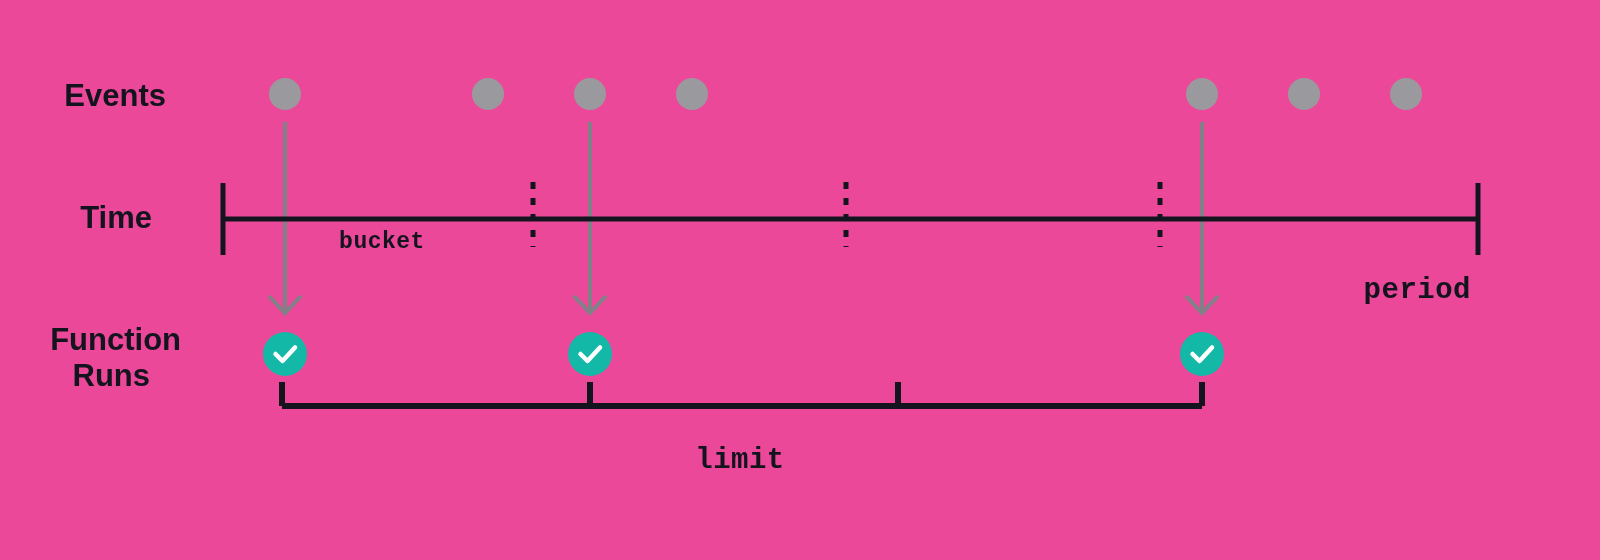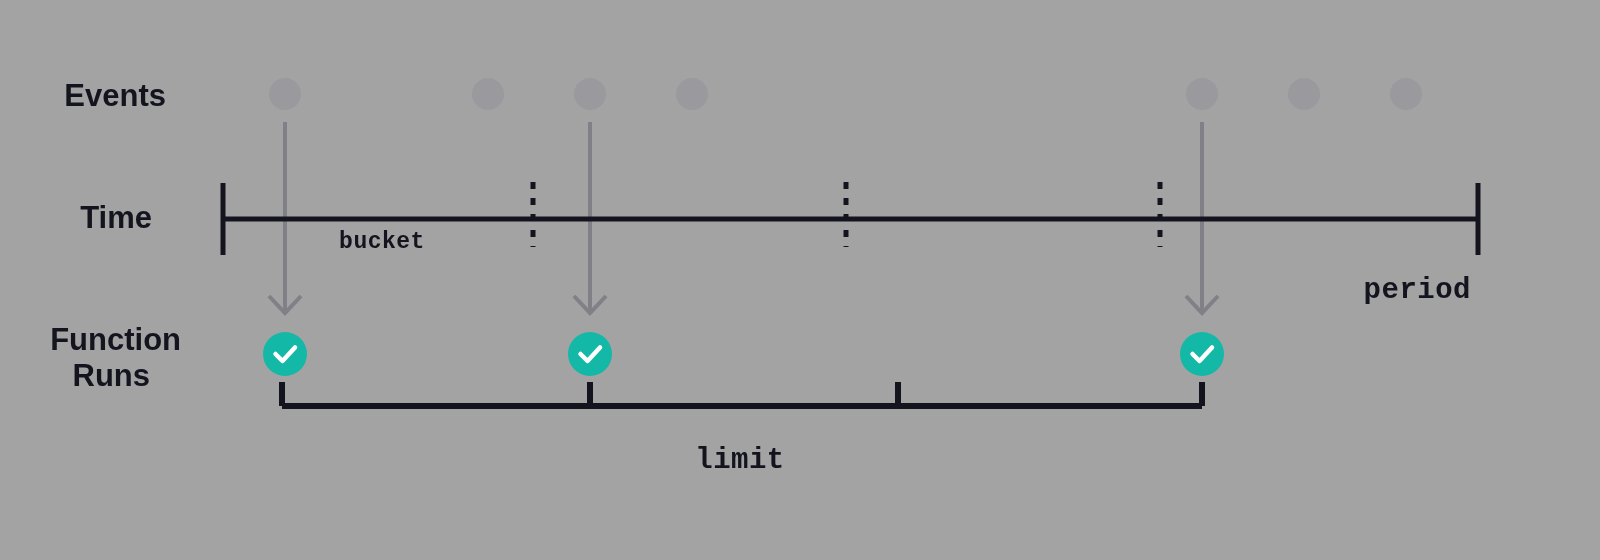--- a/index.html
+++ b/index.html
@@ -11,21 +11,21 @@
     width: 1600px;
     height: 560px;
     background: #F8F8FD;
     font-family: "Liberation Sans", sans-serif;
     overflow: hidden;
   }
   #diagram-root {
     position: relative;
     width: 1600px;
     height: 560px;
-    background: #a3a3a3;
+    background: #ec4899;
   }
   svg#diagram-svg {
     position: absolute;
     top: 0;
     left: 0;
     display: block;
   }
   .row-label {
     font-family: "Liberation Sans", sans-serif;
     font-weight: 700;

